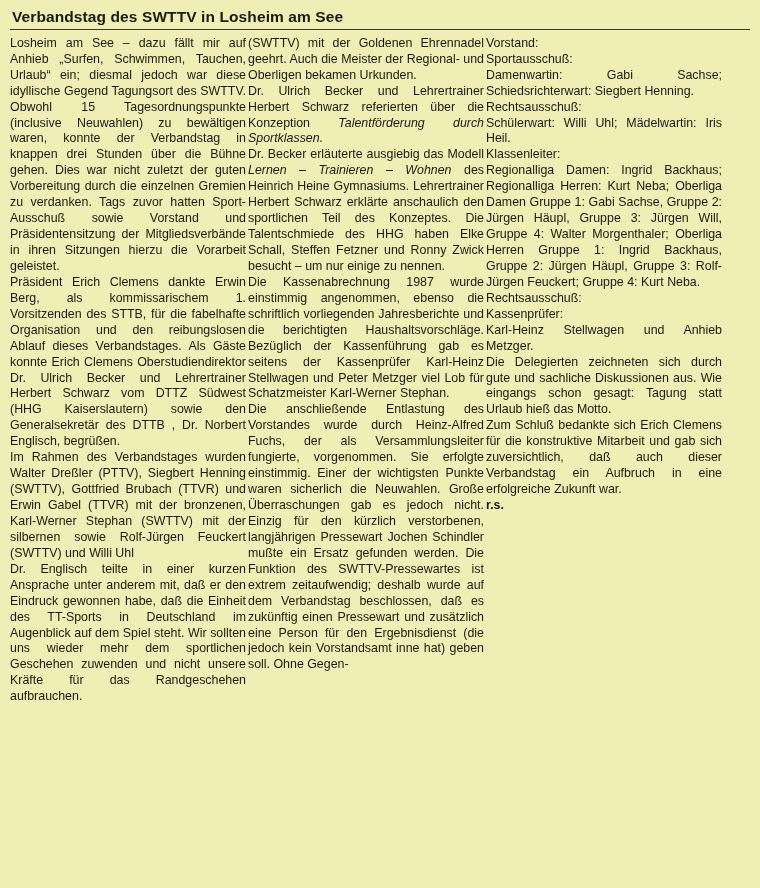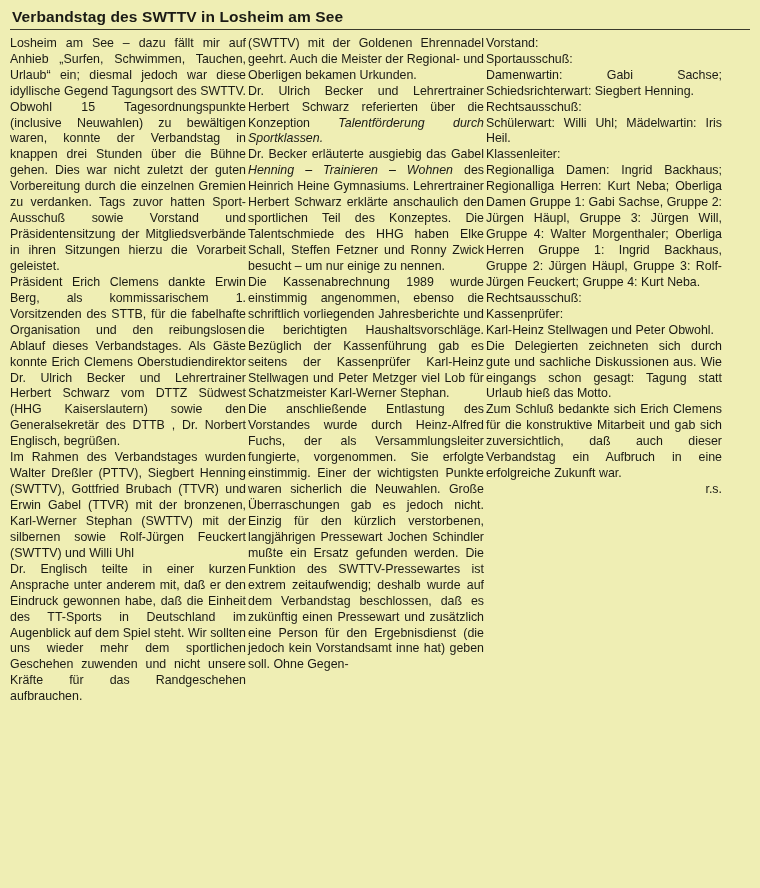--- a/index.html
+++ b/index.html
@@ -53,22 +53,21 @@
     margin-top: 0px;
   }
   .sub {
     font-weight: normal;
     margin-top: 0px;
   }
   .italic {
     font-style: italic;
   }
   .sig {
-    text-align: right;
-    font-weight: normal;
+    font-weight: bold;
     margin-top: 0px;
   }
 </style>
 </head>
 <body>
 
 <div class="page">
 
   <h1 class="headline">Verbandstag des SWTTV in Losheim am See</h1>
   <hr class="rule">
@@ -78,35 +77,35 @@
     <div class="col">
       <p>Losheim am See – dazu fällt mir auf Anhieb „Surfen, Schwimmen, Tauchen, Urlaub“ ein; diesmal jedoch war diese idyllische Gegend Tagungsort des SWTTV. Obwohl 15 Tagesordnungspunkte (inclusive Neuwahlen) zu bewältigen waren, konnte der Verbandstag in knappen drei Stunden über die Bühne gehen. Dies war nicht zuletzt der guten Vorbereitung durch die einzelnen Gremien zu verdanken. Tags zuvor hatten Sport-Ausschuß sowie Vorstand und Präsidentensitzung der Mitgliedsverbände in ihren Sitzungen hierzu die Vorarbeit geleistet.</p>
       <p>Präsident Erich Clemens dankte Erwin Berg, als kommissarischem 1. Vorsitzenden des STTB, für die fabelhafte Organisation und den reibungslosen Ablauf dieses Verbandstages. Als Gäste konnte Erich Clemens Oberstudiendirektor Dr. Ulrich Becker und Lehrertrainer Herbert Schwarz vom DTTZ Südwest (HHG Kaiserslautern) sowie den Generalsekretär des DTTB , Dr. Norbert Englisch, begrüßen.</p>
       <p>Im Rahmen des Verbandstages wurden Walter Dreßler (PTTV), Siegbert Henning (SWTTV), Gottfried Brubach (TTVR) und Erwin Gabel (TTVR) mit der bronzenen, Karl-Werner Stephan (SWTTV) mit der silbernen sowie Rolf-Jürgen Feuckert (SWTTV) und Willi Uhl</p>
       <p>Dr. Englisch teilte in einer kurzen Ansprache unter anderem mit, daß er den Eindruck gewonnen habe, daß die Einheit des TT-Sports in Deutschland im Augenblick auf dem Spiel steht. Wir sollten uns wieder mehr dem sportlichen Geschehen zuwenden und nicht unsere Kräfte für das Randgeschehen aufbrauchen.</p>
     </div>
 
     <div class="col">
       <p>(SWTTV) mit der Goldenen Ehrennadel geehrt. Auch die Meister der Regional- und Oberligen bekamen Urkunden.</p>
       <p><span>Dr. Ulrich Becker und Lehrertrainer Herbert Schwarz referierten über die Konzeption </span><span class="italic">Talentförderung durch Sportklassen.</span><span></span></p>
-      <p><span>Dr. Becker erläuterte ausgiebig das Gabel </span><span class="italic">Henning – Trainieren – Wohnen</span><span> des Heinrich Heine Gymnasiums. Lehrertrainer Herbert Schwarz erklärte anschaulich den sportlichen Teil des Konzeptes. Die Talentschmiede des HHG haben Elke Schall, Steffen Fetzner und Ronny Zwick besucht – um nur einige zu nennen.</span></p>
-      <p>Die Kassenabrechnung 1989 wurde einstimmig angenommen, ebenso die schriftlich vorliegenden Jahresberichte und die berichtigten Haushaltsvorschläge. Bezüglich der Kassenführung gab es seitens der Kassenprüfer Karl-Heinz Stellwagen und Peter Metzger viel Lob für Schatzmeister Karl-Werner Stephan.</p>
+      <p><span>Dr. Becker erläuterte ausgiebig das Modell </span><span class="italic">Lernen – Trainieren – Wohnen</span><span> des Heinrich Heine Gymnasiums. Lehrertrainer Herbert Schwarz erklärte anschaulich den sportlichen Teil des Konzeptes. Die Talentschmiede des HHG haben Elke Schall, Steffen Fetzner und Ronny Zwick besucht – um nur einige zu nennen.</span></p>
+      <p>Die Kassenabrechnung 1987 wurde einstimmig angenommen, ebenso die schriftlich vorliegenden Jahresberichte und die berichtigten Haushaltsvorschläge. Bezüglich der Kassenführung gab es seitens der Kassenprüfer Karl-Heinz Stellwagen und Peter Metzger viel Lob für Schatzmeister Karl-Werner Stephan.</p>
       <p>Die anschließende Entlastung des Vorstandes wurde durch Heinz-Alfred Fuchs, der als Versammlungsleiter fungierte, vorgenommen. Sie erfolgte einstimmig. Einer der wichtigsten Punkte waren sicherlich die Neuwahlen. Große Überraschungen gab es jedoch nicht. Einzig für den kürzlich verstorbenen, langjährigen Pressewart Jochen Schindler mußte ein Ersatz gefunden werden. Die Funktion des SWTTV-Pressewartes ist extrem zeitaufwendig; deshalb wurde auf dem Verbandstag beschlossen, daß es zukünftig einen Pressewart und zusätzlich eine Person für den Ergebnisdienst (die jedoch kein Vorstandsamt inne hat) geben soll. Ohne Gegen-</p>
     </div>
 
     <div class="col">
       <p class="sub">Vorstand:</p>
       <p class="sub">Sportausschuß:</p>
       <p>Damenwartin: Gabi Sachse; Schiedsrichterwart: Siegbert Henning.</p>
       <p class="sub">Rechtsausschuß:</p>
       <p>Schülerwart: Willi Uhl; Mädelwartin: Iris Heil.</p>
       <p class="sub">Klassenleiter:</p>
       <p>Regionalliga Damen: Ingrid Backhaus; Regionalliga Herren: Kurt Neba; Oberliga Damen Gruppe 1: Gabi Sachse, Gruppe 2: Jürgen Häupl, Gruppe 3: Jürgen Will, Gruppe 4: Walter Morgenthaler; Oberliga Herren Gruppe 1: Ingrid Backhaus, Gruppe 2: Jürgen Häupl, Gruppe 3: Rolf-Jürgen Feuckert; Gruppe 4: Kurt Neba.</p>
       <p class="sub">Rechtsausschuß:</p>
       <p class="sub">Kassenprüfer:</p>
-      <p>Karl-Heinz Stellwagen und Peter Obwohl.</p>
+      <p>Karl-Heinz Stellwagen und Anhieb Metzger.</p>
       <p>Die Delegierten zeichneten sich durch gute und sachliche Diskussionen aus. Wie eingangs schon gesagt: Tagung statt Urlaub hieß das Motto.</p>
       <p>Zum Schluß bedankte sich Erich Clemens für die konstruktive Mitarbeit und gab sich zuversichtlich, daß auch dieser Verbandstag ein Aufbruch in eine erfolgreiche Zukunft war.</p>
       <p class="sig">r.s.</p>
     </div>
 
   </div>
 </div>
 
 </body></html>

